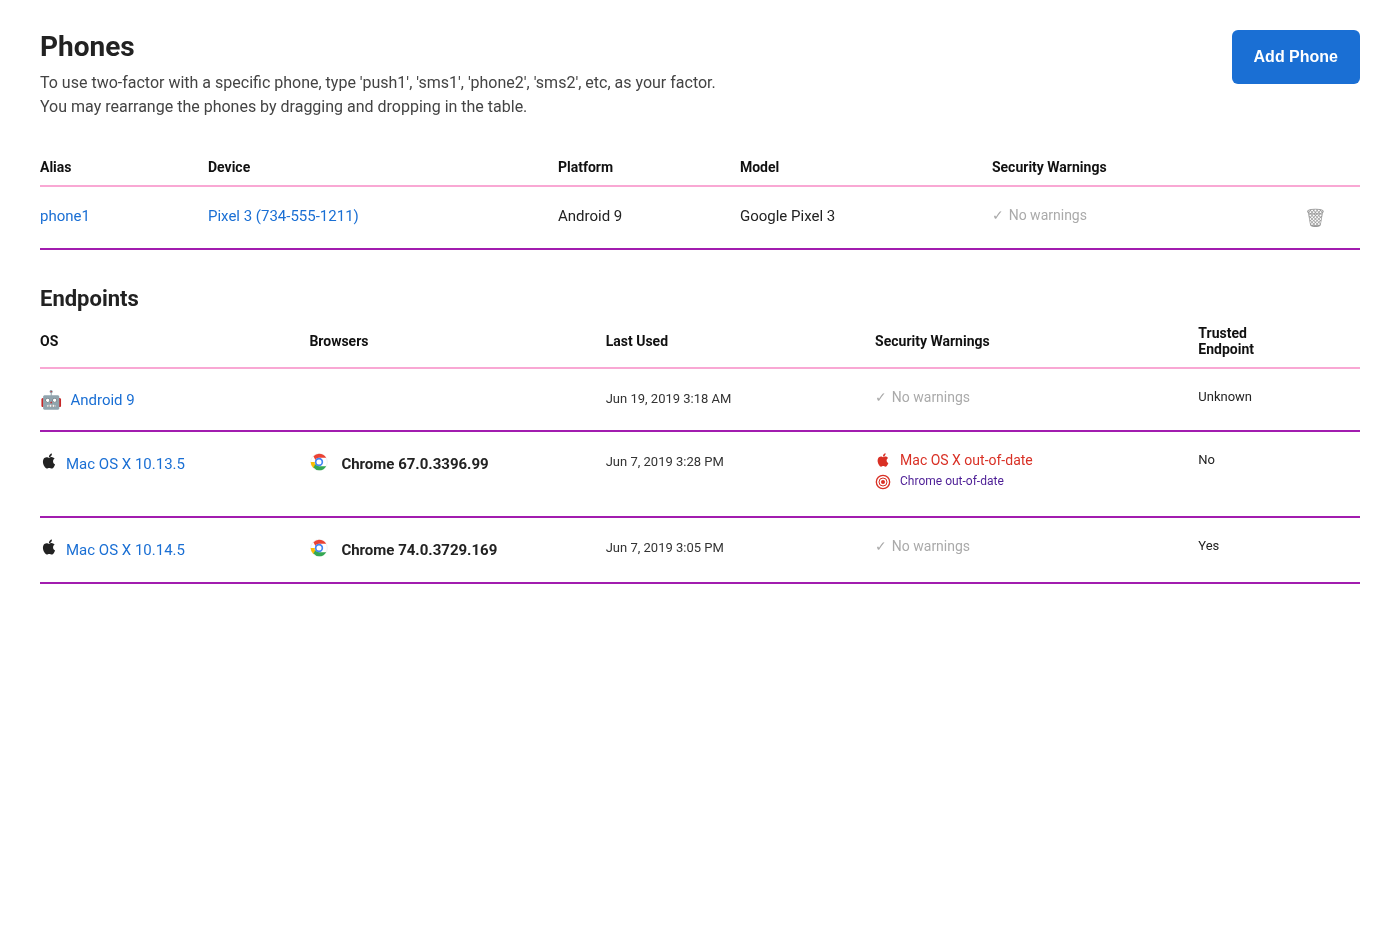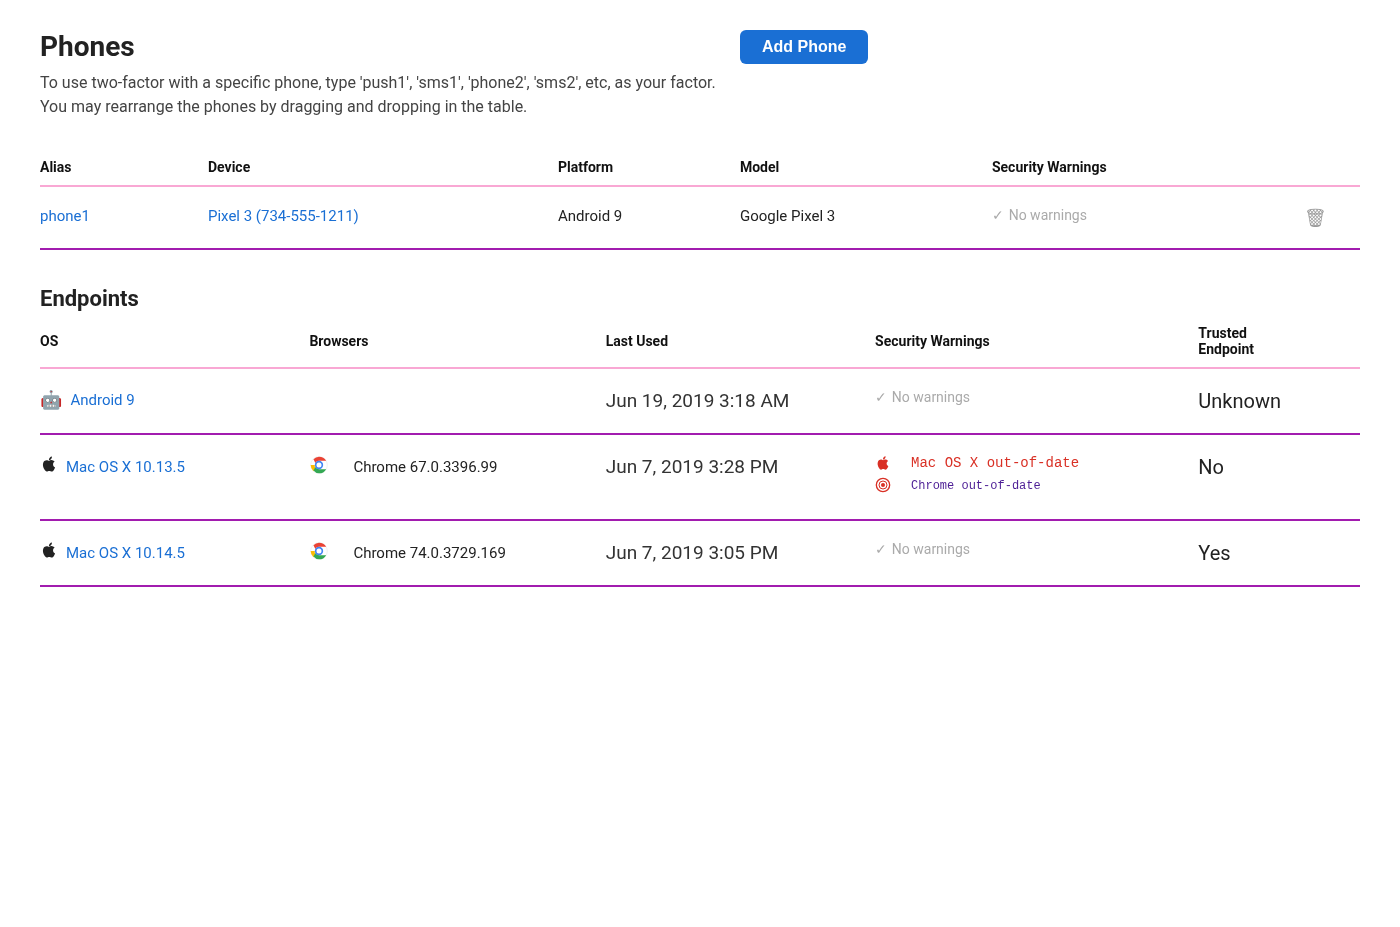--- a/index.html
+++ b/index.html
@@ -5,40 +5,41 @@
     * { box-sizing: border-box; margin: 0; padding: 0; }
     body {
       font-family: -apple-system, BlinkMacSystemFont, "Segoe UI", Roboto, Helvetica, Arial, sans-serif;
       font-size: 15px;
       color: #222;
       background: #fff;
       padding: 30px 40px;
     }
     .page-header {
       display: flex;
+      justify-content: space-between;
       align-items: flex-start;
       margin-bottom: 30px;
     }
     .page-title {
       font-size: 28px;
       font-weight: 700;
       margin-bottom: 8px;
     }
     .page-description {
       font-size: 16px;
       color: #444;
       max-width: 700px;
       line-height: 1.5;
     }
     .add-phone-btn {
       background: #1a6fd4;
       color: #fff;
       border: none;
       border-radius: 6px;
-      padding: 8px 22px;
+      padding: 18px 22px;
       font-size: 16px;
       font-weight: 600;
       cursor: pointer;
       white-space: nowrap;
       flex-shrink: 0;
     }
 
     .section-title {
       font-size: 22px;
       font-weight: 700;
@@ -74,71 +75,71 @@
       color: #aaa;
       display: flex;
       align-items: center;
       gap: 5px;
       font-size: 14px;
     }
     .check-icon { color: #aaa; font-size: 14px; }
 
     .warning-item {
       display: flex;
-      align-items: flex-end;
-      gap: 20px;
+      align-items: flex-start;
+      gap: 9px;
       color: #d93025;
       font-size: 14px;
       margin-bottom: 6px;
-      font-family: Liberation Mono, monospace;
     }
 
     .delete-icon {
       color: #999;
       font-size: 18px;
       cursor: pointer;
       padding: 4px;
     }
 
     .os-cell {
       display: flex;
       align-items: center;
       gap: 8px;
     }
     .browser-cell {
       display: flex;
       align-items: center;
-      gap: 24px;
+      gap: 12px;
+      font-weight: bold;
     }
 
     
     .apple-icon { font-size: 18px; color: #222; }
 
     
     .android-icon { font-size: 18px; color: #222; }
 
     .trusted-col {
-      font-size: 20px;
+      font-size: 13px;
     }
 
     th.col-alias { width: 120px; }
     th.col-device { width: 250px; }
     th.col-platform { width: 130px; }
     th.col-model { width: 180px; }
     th.col-security { width: 220px; }
     th.col-action { width: 40px; }
 
     th.ep-col-os { width: 200px; }
     th.ep-col-browsers { width: 220px; }
     th.ep-col-lastused { width: 200px; margin-left: 24px; }
     th.ep-col-security { width: 240px; }
     th.ep-col-trusted { width: 120px; }
 
     .last-used-text {
-      font-size: 19px;
+      font-size: 13px;
       color: #333;
     }
   </style>
 </head>
 <body>
 
 <div class="page-header">
   <div>
     <h1 class="page-title">Phones</h1>
     <p class="page-description">To use two-factor with a specific phone, type 'push1', 'sms1', 'phone2', 'sms2', etc, as your factor. You may rearrange the phones by dragging and dropping in the table.</p>

